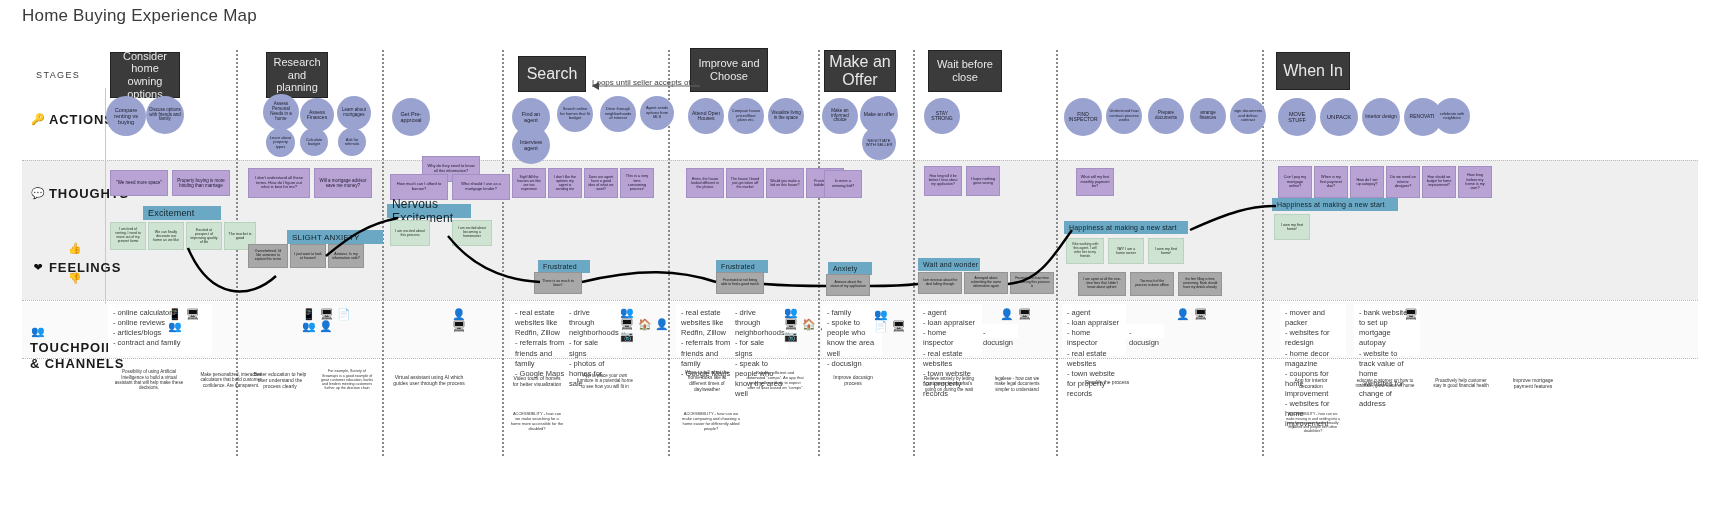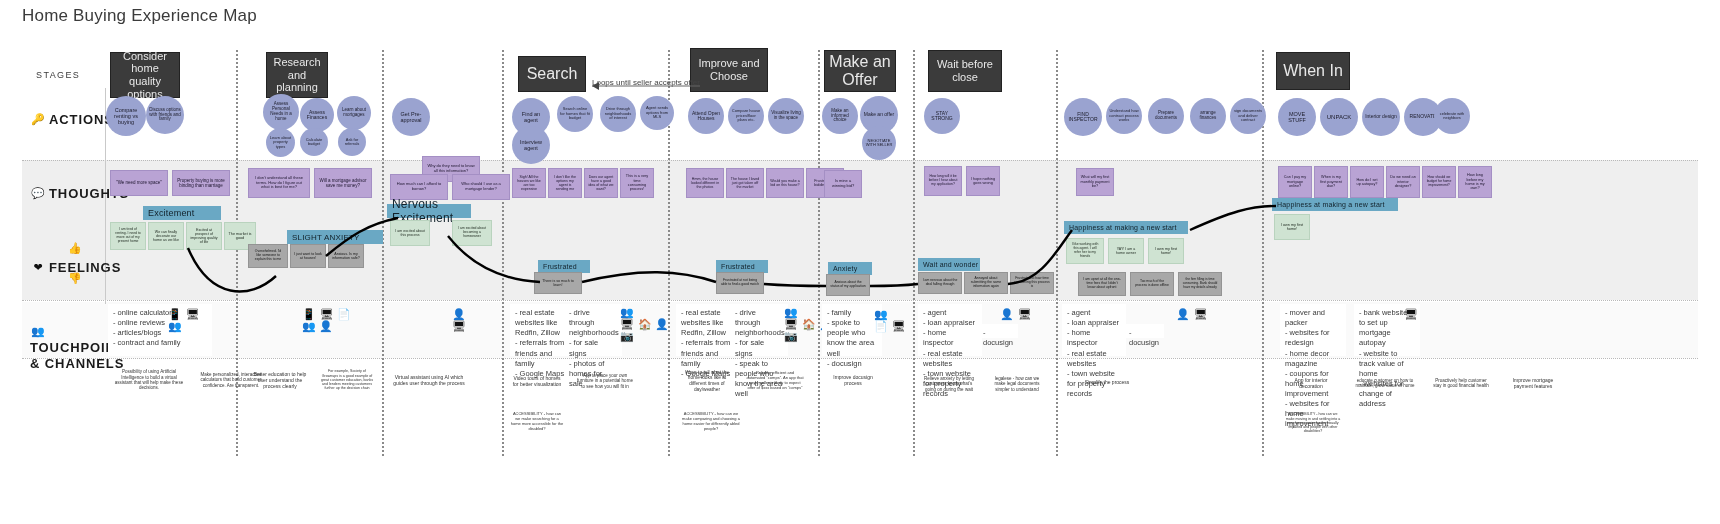--- a/index.html
+++ b/index.html
@@ -134,21 +134,21 @@
   <div class="rowlabel" style="top:258px;left:30px">
     <span class="ic">❤</span><span class="txt">FEELINGS</span>
   </div>
   <div style="position:absolute;left:68px;top:242px;font-size:11px">👍</div>
   <div style="position:absolute;left:68px;top:272px;font-size:11px">👎</div>
   <div class="rowlabel" style="top:322px;left:30px">
     <span class="ic">👥</span><span class="txt" style="white-space:pre-line">TOUCHPOINTS
 &amp; CHANNELS</span>
   </div>
 
-  <div class="stage small" style="left:110px;top:52px;width:70px;height:46px">Consider home quality options</div>
+  <div class="stage small" style="left:110px;top:52px;width:70px;height:46px">Consider home owning options</div>
   <div class="stage small" style="left:266px;top:52px;width:62px;height:46px">Research and planning</div>
   <div class="stage big" style="left:518px;top:56px;width:68px;height:36px">Search</div>
   <div class="stage small" style="left:690px;top:48px;width:78px;height:44px">Improve and Choose</div>
   <div class="stage big" style="left:824px;top:50px;width:72px;height:42px">Make an Offer</div>
   <div class="stage small" style="left:928px;top:50px;width:74px;height:42px">Wait before close</div>
   <div class="stage big" style="left:1276px;top:52px;width:74px;height:38px">When In</div>
 
   <div class="loop" style="left:592px;top:78px">Loops until seller accepts offer</div>
 
   <div class="circ" style="left:106px;top:96px;width:40px;height:40px;font-size:5.5px">Compare renting vs buying</div>

